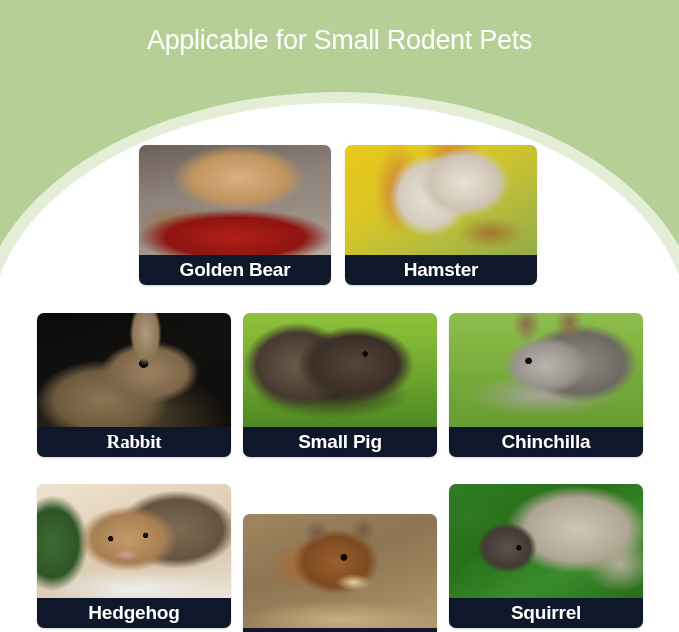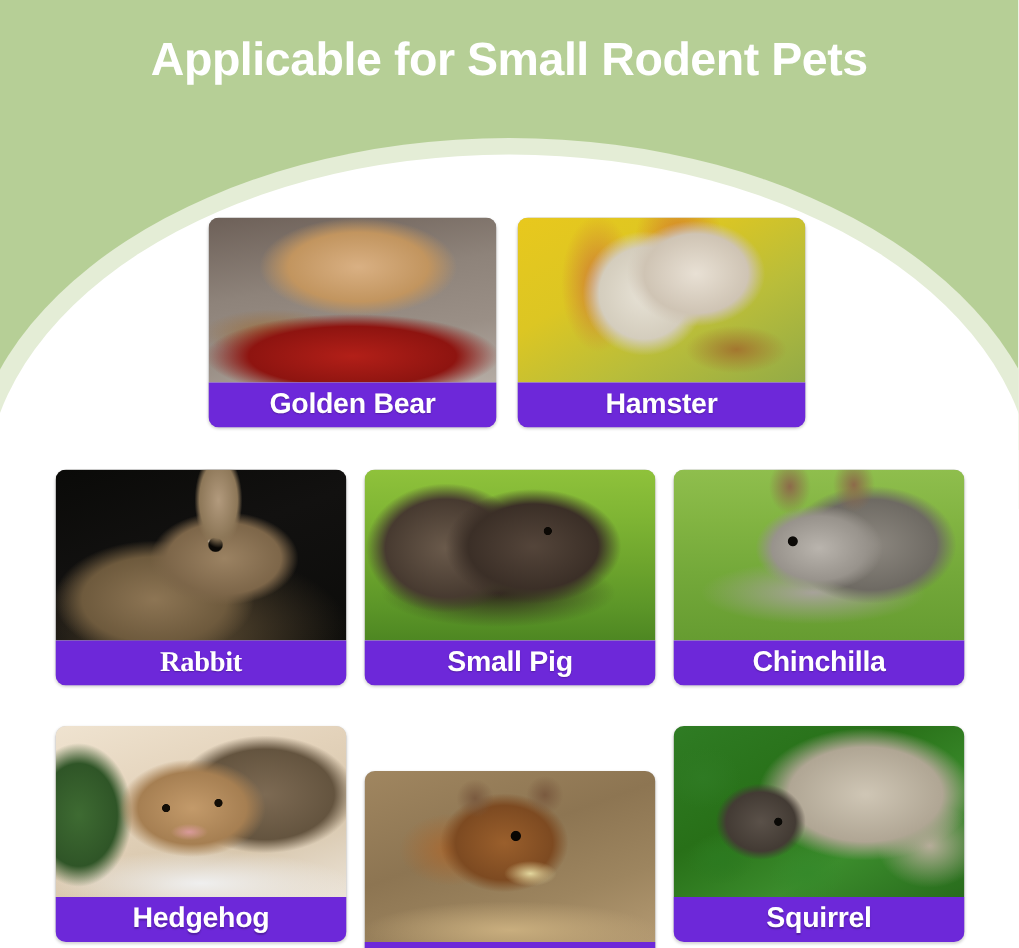--- a/index.html
+++ b/index.html
@@ -38,22 +38,22 @@
   .below-white{
     position:absolute;left:0;top:300px;width:679px;height:332px;
     background:#ffffff;
   }
 
   #page-title{
     position:absolute;
     left:0;top:20px;width:679px;
     text-align:center;
     color:#ffffff;
-    font-size:31px;
-    font-weight:bold;
+    font-size:27px;
+    font-weight:normal;
     letter-spacing:-0.3px;
     line-height:40px;
     white-space:nowrap;
     z-index:5;
   }
 
   
   .card{
     position:absolute;
     border-radius:7px;
@@ -65,21 +65,21 @@
   .card .photo{
     position:absolute;left:0;top:0;right:0;
     bottom:30px;
     overflow:hidden;
   }
   .card .photo .scene{
     position:absolute;left:0;top:0;width:100%;height:100%;
   }
   .card .label{
     position:absolute;left:0;right:0;bottom:0;height:30px;
-    background:#6d28d9;
+    background:#0f172a;
     color:#ffffff;
     font-size:19px;
     font-weight:bold;
     display:flex;align-items:center;justify-content:center;
     letter-spacing:-0.2px;
     text-shadow:0 1px 1px rgba(0,0,0,.25);
     white-space:nowrap;
   }
 
   

